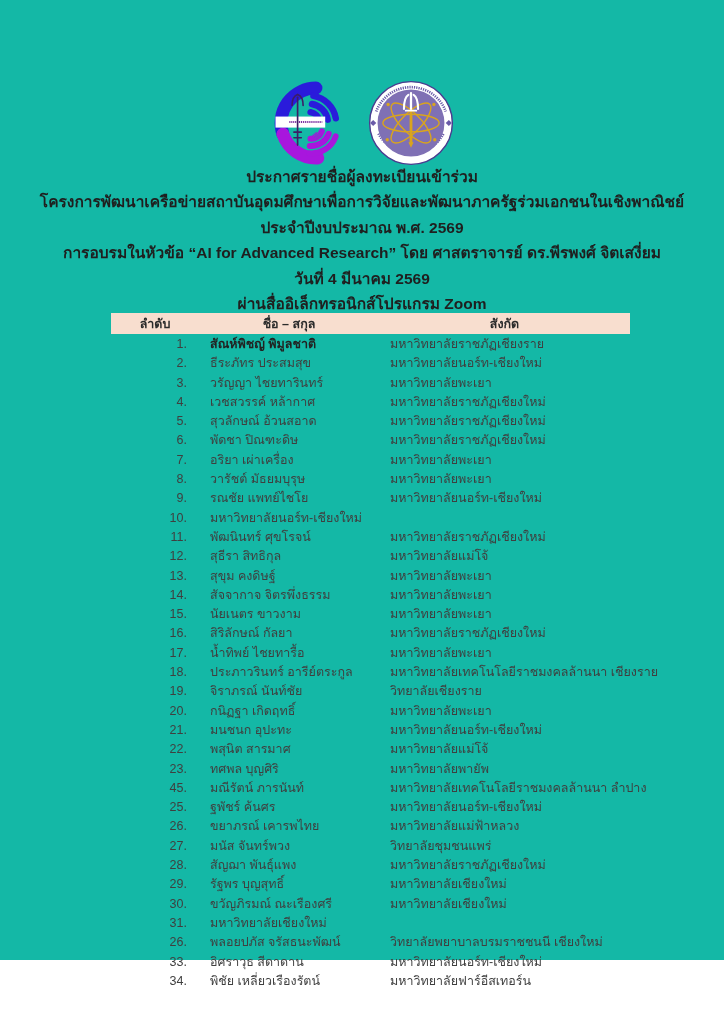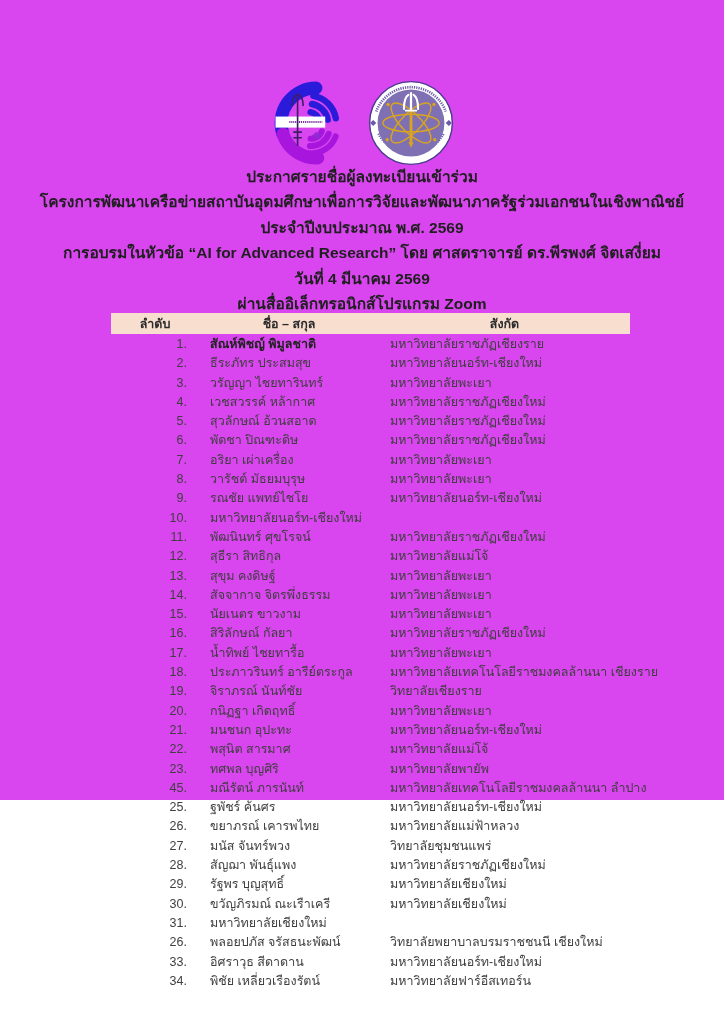--- a/index.html
+++ b/index.html
@@ -1,21 +1,21 @@
 <!DOCTYPE html>
 <html><head>
 <meta charset="utf-8">
 <style>
   html,body{margin:0;padding:0;}
   body{
     width:724px;height:1024px;background:#ffffff;
     font-family:"Liberation Sans",sans-serif;
     color:#3f3f3f;overflow:hidden;
   }
-  .page{position:relative;width:724px;height:800px;background:#d946ef;}
+  .page{position:relative;width:724px;height:960px;background:#14b8a6;}
 
   
   .logos{position:absolute;top:77px;left:0;width:724px;display:flex;justify-content:center;gap:5px;}
   .logos svg{display:block;}
 
   
   .titles{position:absolute;top:164px;left:0;width:724px;text-align:center;
           font-weight:bold;color:#1f1f1f;font-size:15.5px;line-height:25.4px;}
 
   
@@ -254,21 +254,21 @@
           <div class="cell name">สัญฌา พันธุ์แพง</div>
           <div class="cell aff">มหาวิทยาลัยราชภัฏเชียงใหม่</div>
         </div>
         <div class="trow">
           <div class="cell no">29.</div>
           <div class="cell name">รัฐพร บุญสุทธิ์</div>
           <div class="cell aff">มหาวิทยาลัยเชียงใหม่</div>
         </div>
         <div class="trow">
           <div class="cell no">30.</div>
-          <div class="cell name">ขวัญภิรมณ์ ณะเรืาเครี</div>
+          <div class="cell name">ขวัญภิรมณ์ ณะเรืองศรี</div>
           <div class="cell aff">มหาวิทยาลัยเชียงใหม่</div>
         </div>
         <div class="trow">
           <div class="cell no">31.</div>
           <div class="cell aff">มหาวิทยาลัยเชียงใหม่</div>
         </div>
         <div class="trow">
           <div class="cell no">26.</div>
           <div class="cell name">พลอยปภัส จรัสธนะพัฒน์</div>
           <div class="cell aff">วิทยาลัยพยาบาลบรมราชชนนี เชียงใหม่</div>

